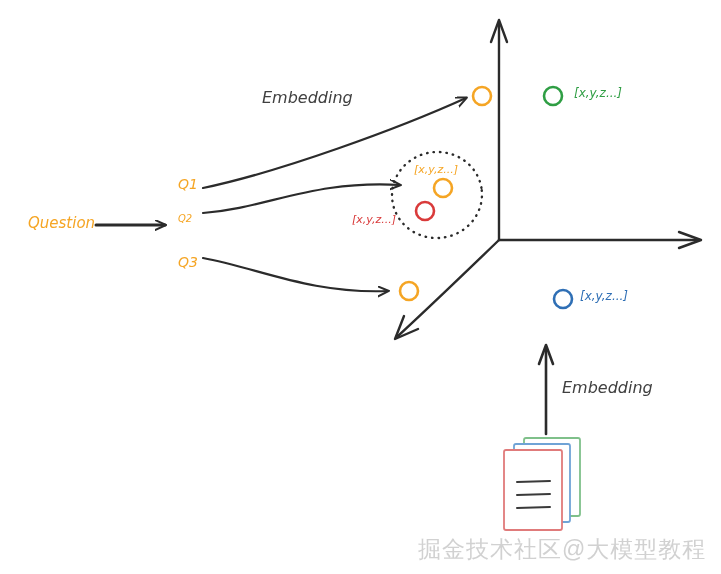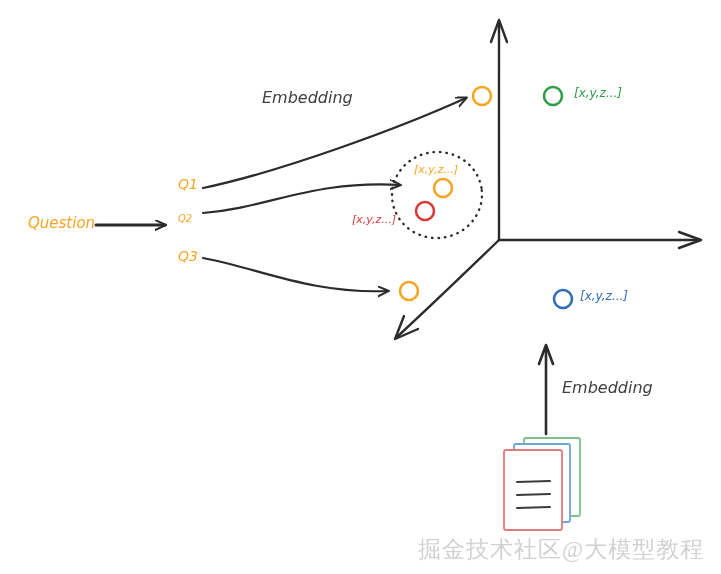--- a/index.html
+++ b/index.html
@@ -11,21 +11,21 @@
   #sketch{position:absolute;left:0;top:0;width:721px;height:574px;}
   .lbl{position:absolute;white-space:nowrap;font-family:"DejaVu Sans", sans-serif;}
   .handwrite{font-family:"DejaVu Sans", sans-serif;font-style:italic;}
   .orange{color:#f5a524;}
   .red{color:#d93a3a;}
   .green{color:#2f9e44;}
   .blue{color:#2f6fb5;}
   .ink{color:#404040;}
   .watermark{
     position:absolute;left:418px;top:534px;
-    font-family:Liberation Serif, serif;
+    font-family:Liberation Sans, sans-serif;
     font-size:23px;letter-spacing:1px;
     color:#cfcfcf;opacity:.95;
     white-space:nowrap;
   }
 </style>
 </head>
 <body>
 
 <div id="stage">
 
@@ -86,21 +86,21 @@
         <path d="M517,495 L550,494" stroke="#3a3a3a" stroke-width="2" stroke-linecap="round"></path>
         <path d="M517,508 L550,507" stroke="#3a3a3a" stroke-width="2" stroke-linecap="round"></path>
       </g>
     </g>
   </svg>
 
   <div class="lbl handwrite orange" style="left:28px;top:214px;font-size:15px;text-align:right;">Question</div>
 
   <div class="lbl handwrite orange" style="left:178px;top:176px;font-size:14px;">Q1</div>
   <div class="lbl handwrite orange" style="left:178px;top:213px;font-size:10px;">Q2</div>
-  <div class="lbl handwrite orange" style="left:178px;top:248px;font-size:14px;">Q3</div>
+  <div class="lbl handwrite orange" style="left:178px;top:254px;font-size:14px;">Q3</div>
 
   <div class="lbl handwrite ink" style="left:262px;top:88px;font-size:16px;">Embedding</div>
 
   <div class="lbl handwrite ink" style="left:562px;top:378px;font-size:16px;">Embedding</div>
 
   <div class="lbl handwrite orange" style="left:414px;top:163px;font-size:11px;">[x,y,z...]</div>
   <div class="lbl handwrite red" style="left:352px;top:213px;font-size:11px;">[x,y,z...]</div>
   <div class="lbl handwrite green" style="left:574px;top:86px;font-size:12px;">[x,y,z...]</div>
   <div class="lbl handwrite blue" style="left:580px;top:289px;font-size:12px;">[x,y,z...]</div>
 

